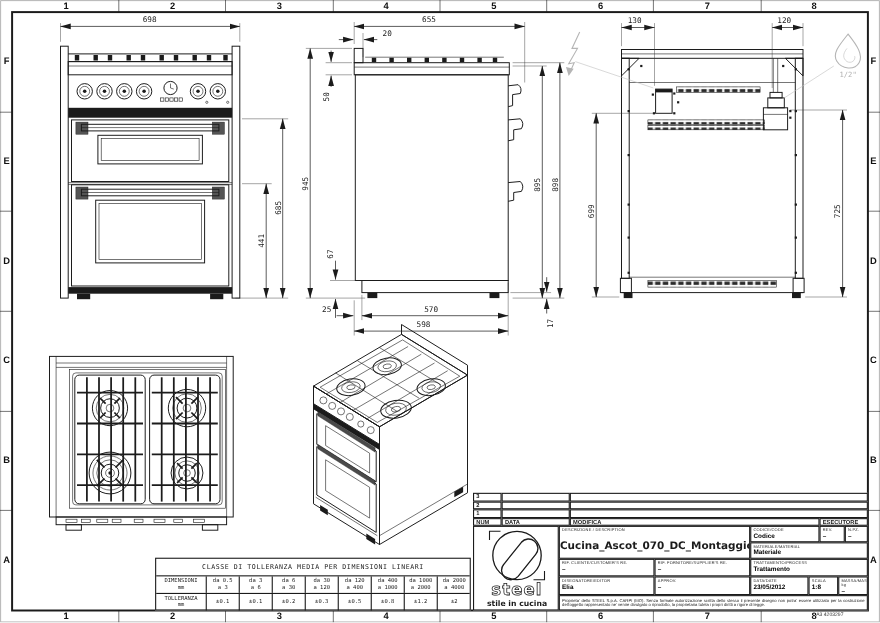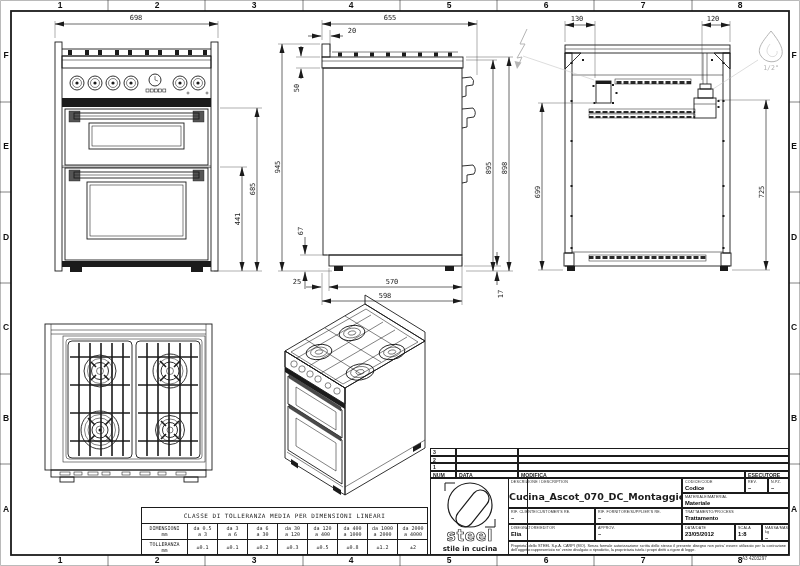--- a/index.html
+++ b/index.html
@@ -608,21 +608,21 @@
     <div class="rc" style="left:26px;width:62px;"></div>
     <div class="rc" style="left:88px;width:271px;"></div>
   </div>
   <div class="revrow" style="top:22.5px;">
     <div class="rc" style="left:0;width:26px;">NUM</div>
     <div class="rc" style="left:26px;width:62px;">DATA</div>
     <div class="rc" style="left:88px;width:227px;">MODIFICA</div>
     <div class="rc" style="left:315px;width:44px;">ESECUTORE</div>
   </div>
 
-  <div class="cell" style="left:0;top:30px;width:98px;height:77px;">
+  <div class="cell" style="left:0;top:30px;width:78px;height:77px;">
     <svg width="78" height="77" viewBox="0 0 78 77">
       <polyline points="14,12 14,4 24,4" fill="none" stroke="#1b1b1b" stroke-width="1"></polyline>
       <polyline points="64,40 64,48 54,48" fill="none" stroke="#1b1b1b" stroke-width="1"></polyline>
       <circle cx="39" cy="26" r="22" fill="none" stroke="#1b1b1b" stroke-width="1.2"></circle>
       <path d="M27,34 L43,14 a8.5,8.5 0 0 1 13,11 L40,45 a8.5,8.5 0 0 1 -13,-11 Z" fill="none" stroke="#1b1b1b" stroke-width="1.2"></path>
       <text x="39" y="62" text-anchor="middle" font-family="DejaVu Sans, sans-serif" font-size="15" font-weight="bold" fill="#fff" stroke="#1b1b1b" stroke-width="0.7" letter-spacing="1">steel</text>
       <text x="39" y="72" text-anchor="middle" font-family="DejaVu Sans, sans-serif" font-size="7" font-weight="bold" fill="#1b1b1b">stile in cucina</text>
     </svg>
   </div>
 

